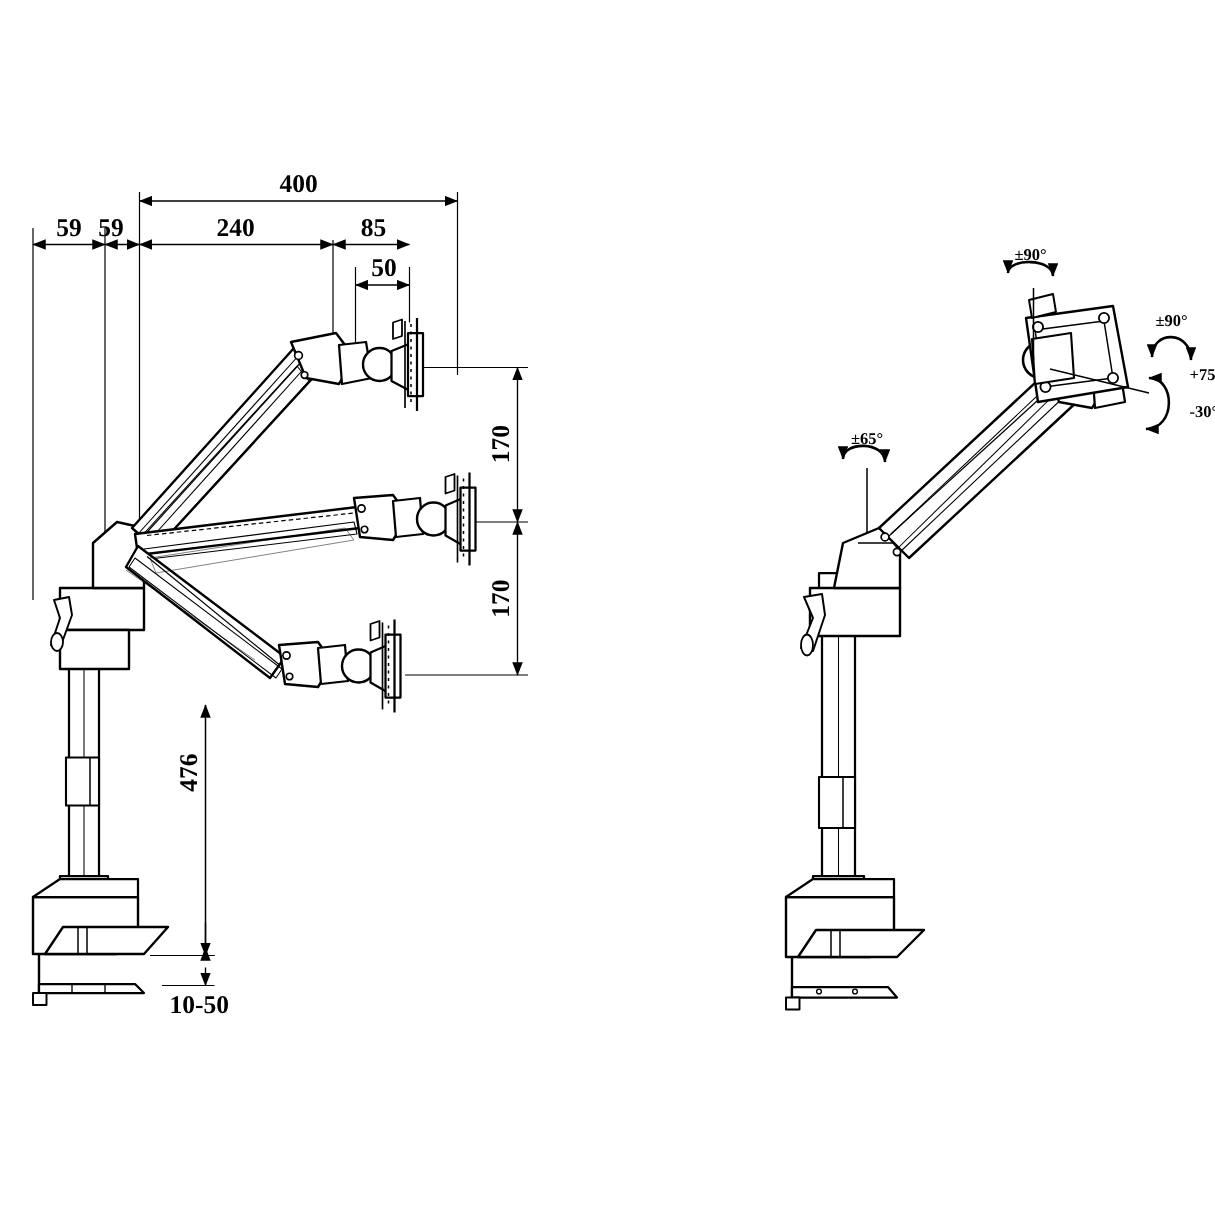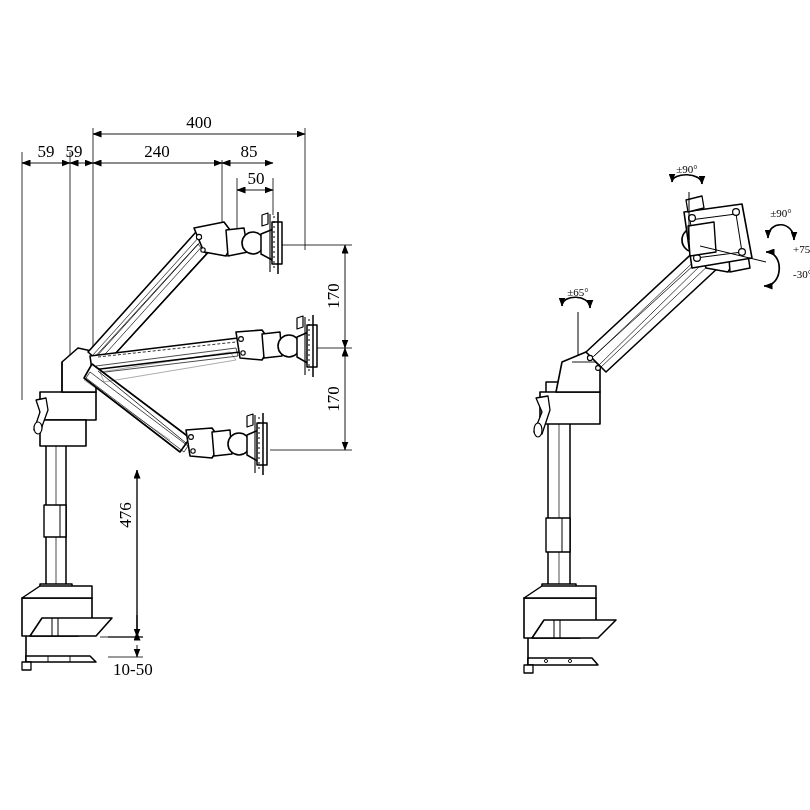--- a/index.html
+++ b/index.html
@@ -1,19 +1,19 @@
 <!DOCTYPE html>
 <html><head>
 <meta charset="utf-8">
 <title>Monitor Arm Technical Drawing</title>
 <style>
   html,body{margin:0;padding:0;background:#ffffff;}
   body{width:810px;height:810px;overflow:hidden;
        font-family:"Liberation Serif", serif;color:#000;}
-  #sheet{position:relative;width:810px;height:810px;background:#fff;}
+  #sheet{position:relative;width:810px;height:810px;background:#fff;font-weight:bold;}
   svg{display:block;}
   .dimtxt{font-family:"Liberation Serif", serif;font-size:17px;fill:#000;}
   .angtxt{font-family:"Liberation Serif", serif;font-size:11px;fill:#000;}
 </style>
 </head>
 <body>
 
 <div id="sheet">
 <svg width="810" height="810" viewBox="0 0 810 810">
 

